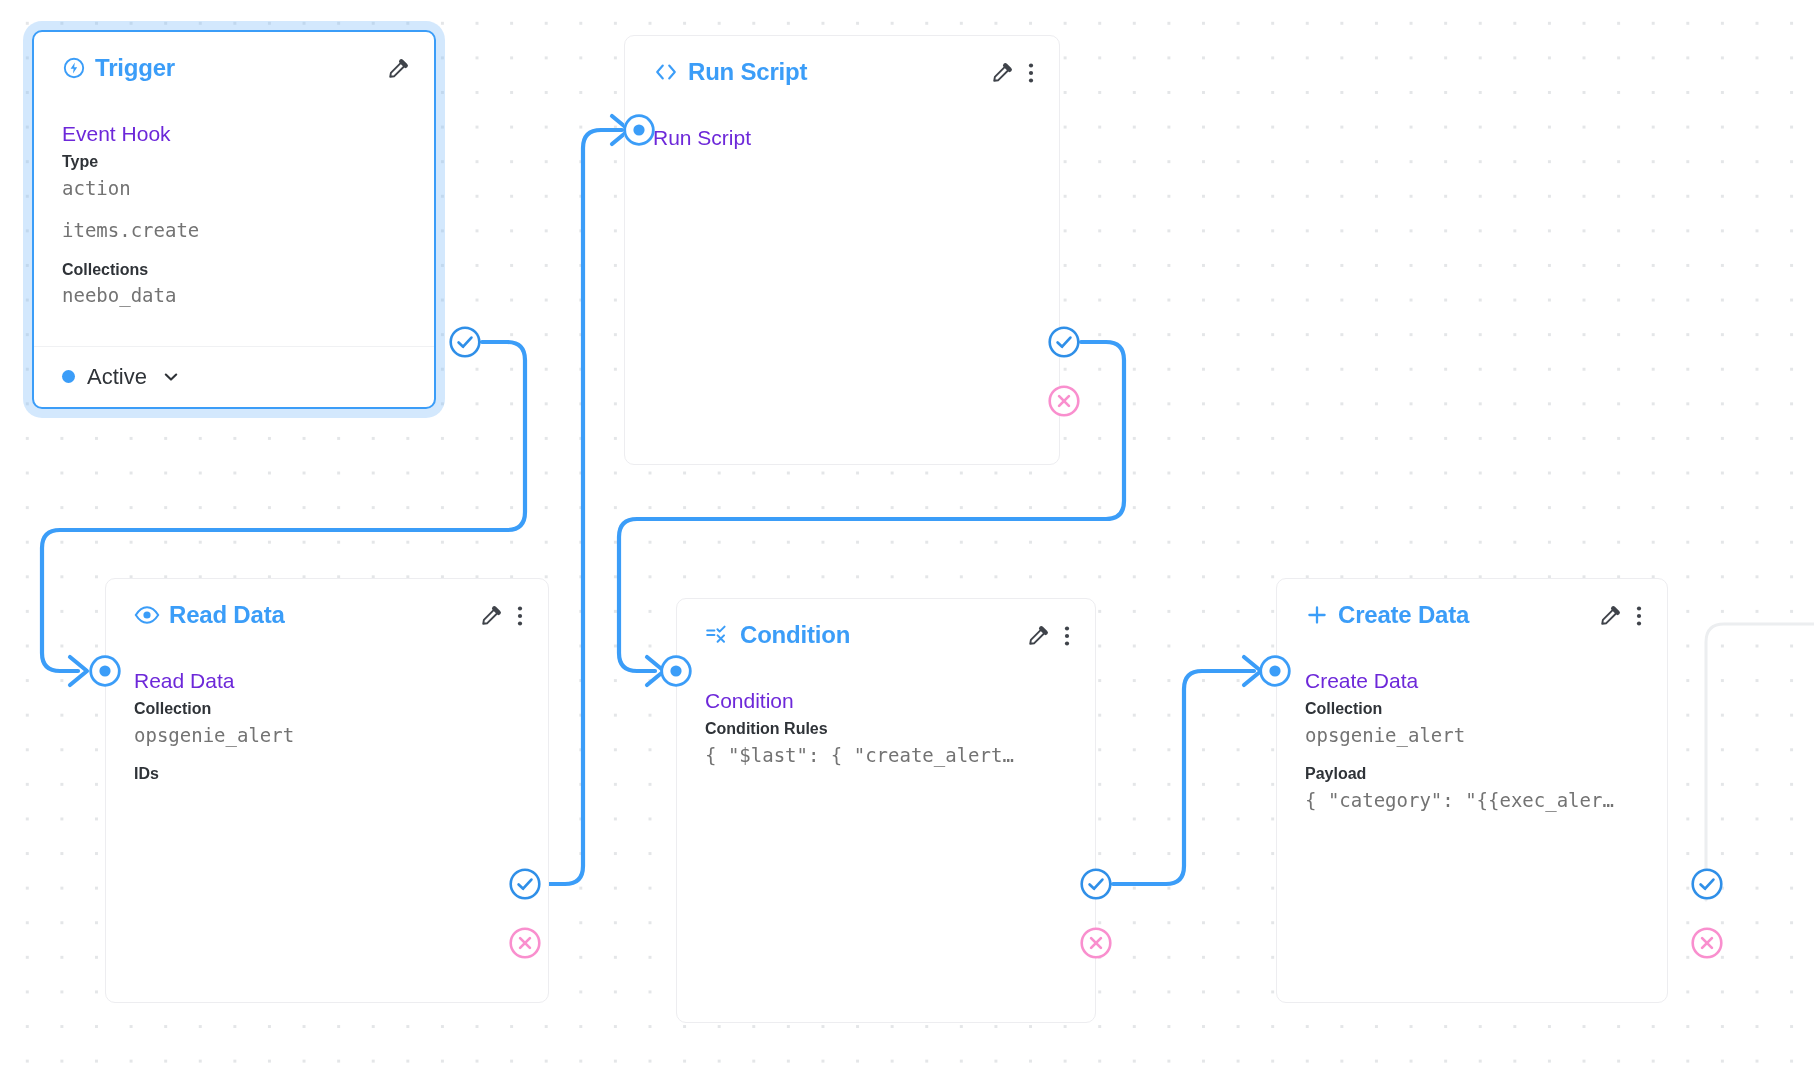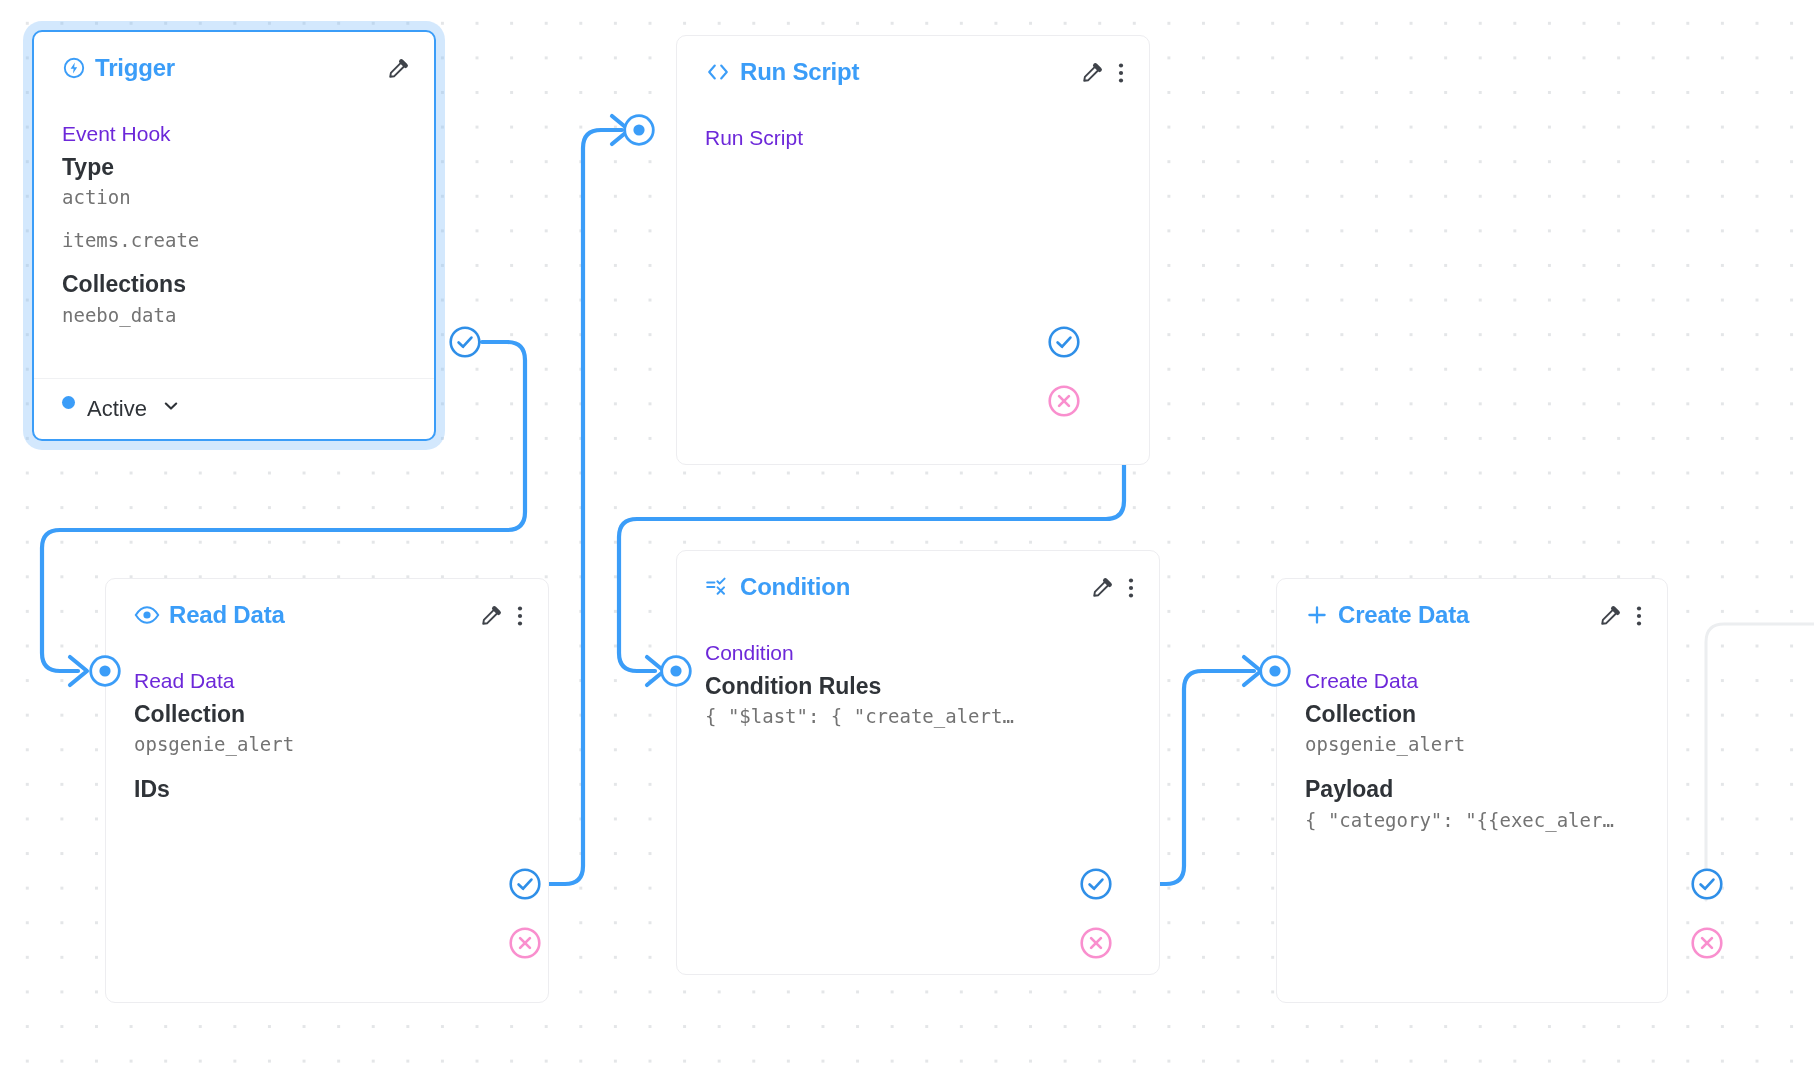--- a/index.html
+++ b/index.html
@@ -58,36 +58,36 @@
 
   .head-actions { display: flex; align-items: center; gap: 13px; padding-top: 3px; }
   .icon-btn { display: inline-flex; align-items: center; justify-content: center; cursor: pointer; }
 
   .kv { margin: 0; }
   .kv-name {
     font-size: 21px; color: #6d28d9; font-weight: normal;
     line-height: 1.42; white-space: nowrap; margin-top: 37px;
   }
   .kv-label {
-    font-size: 23px; color: #2f3338; font-weight: bold;
+    font-size: 16px; color: #2f3338; font-weight: bold;
     line-height: 1.42; white-space: nowrap; margin-top: 2px;
   }
   .kv-value {
     font-family: "DejaVu Sans Mono", monospace;
     font-size: 19px; color: #737373; line-height: 1.5;
     white-space: nowrap; overflow: hidden;
     margin-bottom: 14px;
   }
   .kv-spacer { height: 14px; }
 
   .panel-foot {
     border-top: 1.5px solid #f0f1f3;
-    margin-top: 20px;
+    margin-top: 8px;
     padding: 17px 24px 17px 28px;
-    display: flex; align-items: flex-start; gap: 12px;
+    display: flex; align-items: center; gap: 12px;
     cursor: pointer;
   }
   .dot-status {
     width: 13px; height: 13px; border-radius: 50%;
     background: #3b9df8; flex: none;
   }
   .foot-label { font-size: 22px; color: #2f3338; }
   .chev { margin-left: 2px; display: inline-flex; }
 
   
@@ -151,21 +151,21 @@
       <span class="dot-status"></span>
       <span class="foot-label">Active</span>
       <span class="chev">
         <svg width="20" height="20" viewBox="0 0 20 20" fill="none">
           <path d="M4.8 7.5 L10 12.6 L15.2 7.5" stroke="#2f3338" stroke-width="2.1" stroke-linecap="round" stroke-linejoin="round"></path>
         </svg>
       </span>
     </div>
   </div>
 
-  <div class="panel" style="left:676px; top:35px; width:474px; height:430px;">
+  <div class="panel" style="left:624px; top:35px; width:436px; height:430px;">
     <div class="panel-head">
       <div class="panel-title">
         <span class="tico">
           <svg width="26" height="22" viewBox="0 0 26 22" fill="none">
             <path d="M9.8 4.5 L4.2 11 L9.8 17.5" stroke="#3b9df8" stroke-width="2.1" stroke-linecap="round" stroke-linejoin="round"></path>
             <path d="M16.2 4.5 L21.8 11 L16.2 17.5" stroke="#3b9df8" stroke-width="2.1" stroke-linecap="round" stroke-linejoin="round"></path>
           </svg>
         </span>
         <span>Run Script</span>
       </div>
@@ -219,21 +219,21 @@
       </div>
     </div>
     <div class="kv">
       <div class="kv-name">Read Data</div>
       <div class="kv-label">Collection</div>
       <div class="kv-value">opsgenie_alert</div>
       <div class="kv-label">IDs</div>
     </div>
   </div>
 
-  <div class="panel" style="left:676px; top:550px; width:484px; height:425px;">
+  <div class="panel" style="left:676px; top:598px; width:420px; height:425px;">
     <div class="panel-head">
       <div class="panel-title">
         <span class="tico">
           <svg width="26" height="22" viewBox="0 0 26 22" fill="none">
             <path d="M2.2 6.6 H9.4 M2.2 11 H9.4" stroke="#3b9df8" stroke-width="2" stroke-linecap="round"></path>
             <path d="M12.4 5.2 L14.6 7.6 L19.6 2.6" stroke="#3b9df8" stroke-width="2" stroke-linecap="round" stroke-linejoin="round"></path>
             <path d="M12.6 11.4 L19.0 17.8 M19.0 11.4 L12.6 17.8" stroke="#3b9df8" stroke-width="2" stroke-linecap="round"></path>
           </svg>
         </span>
         <span>Condition</span>

